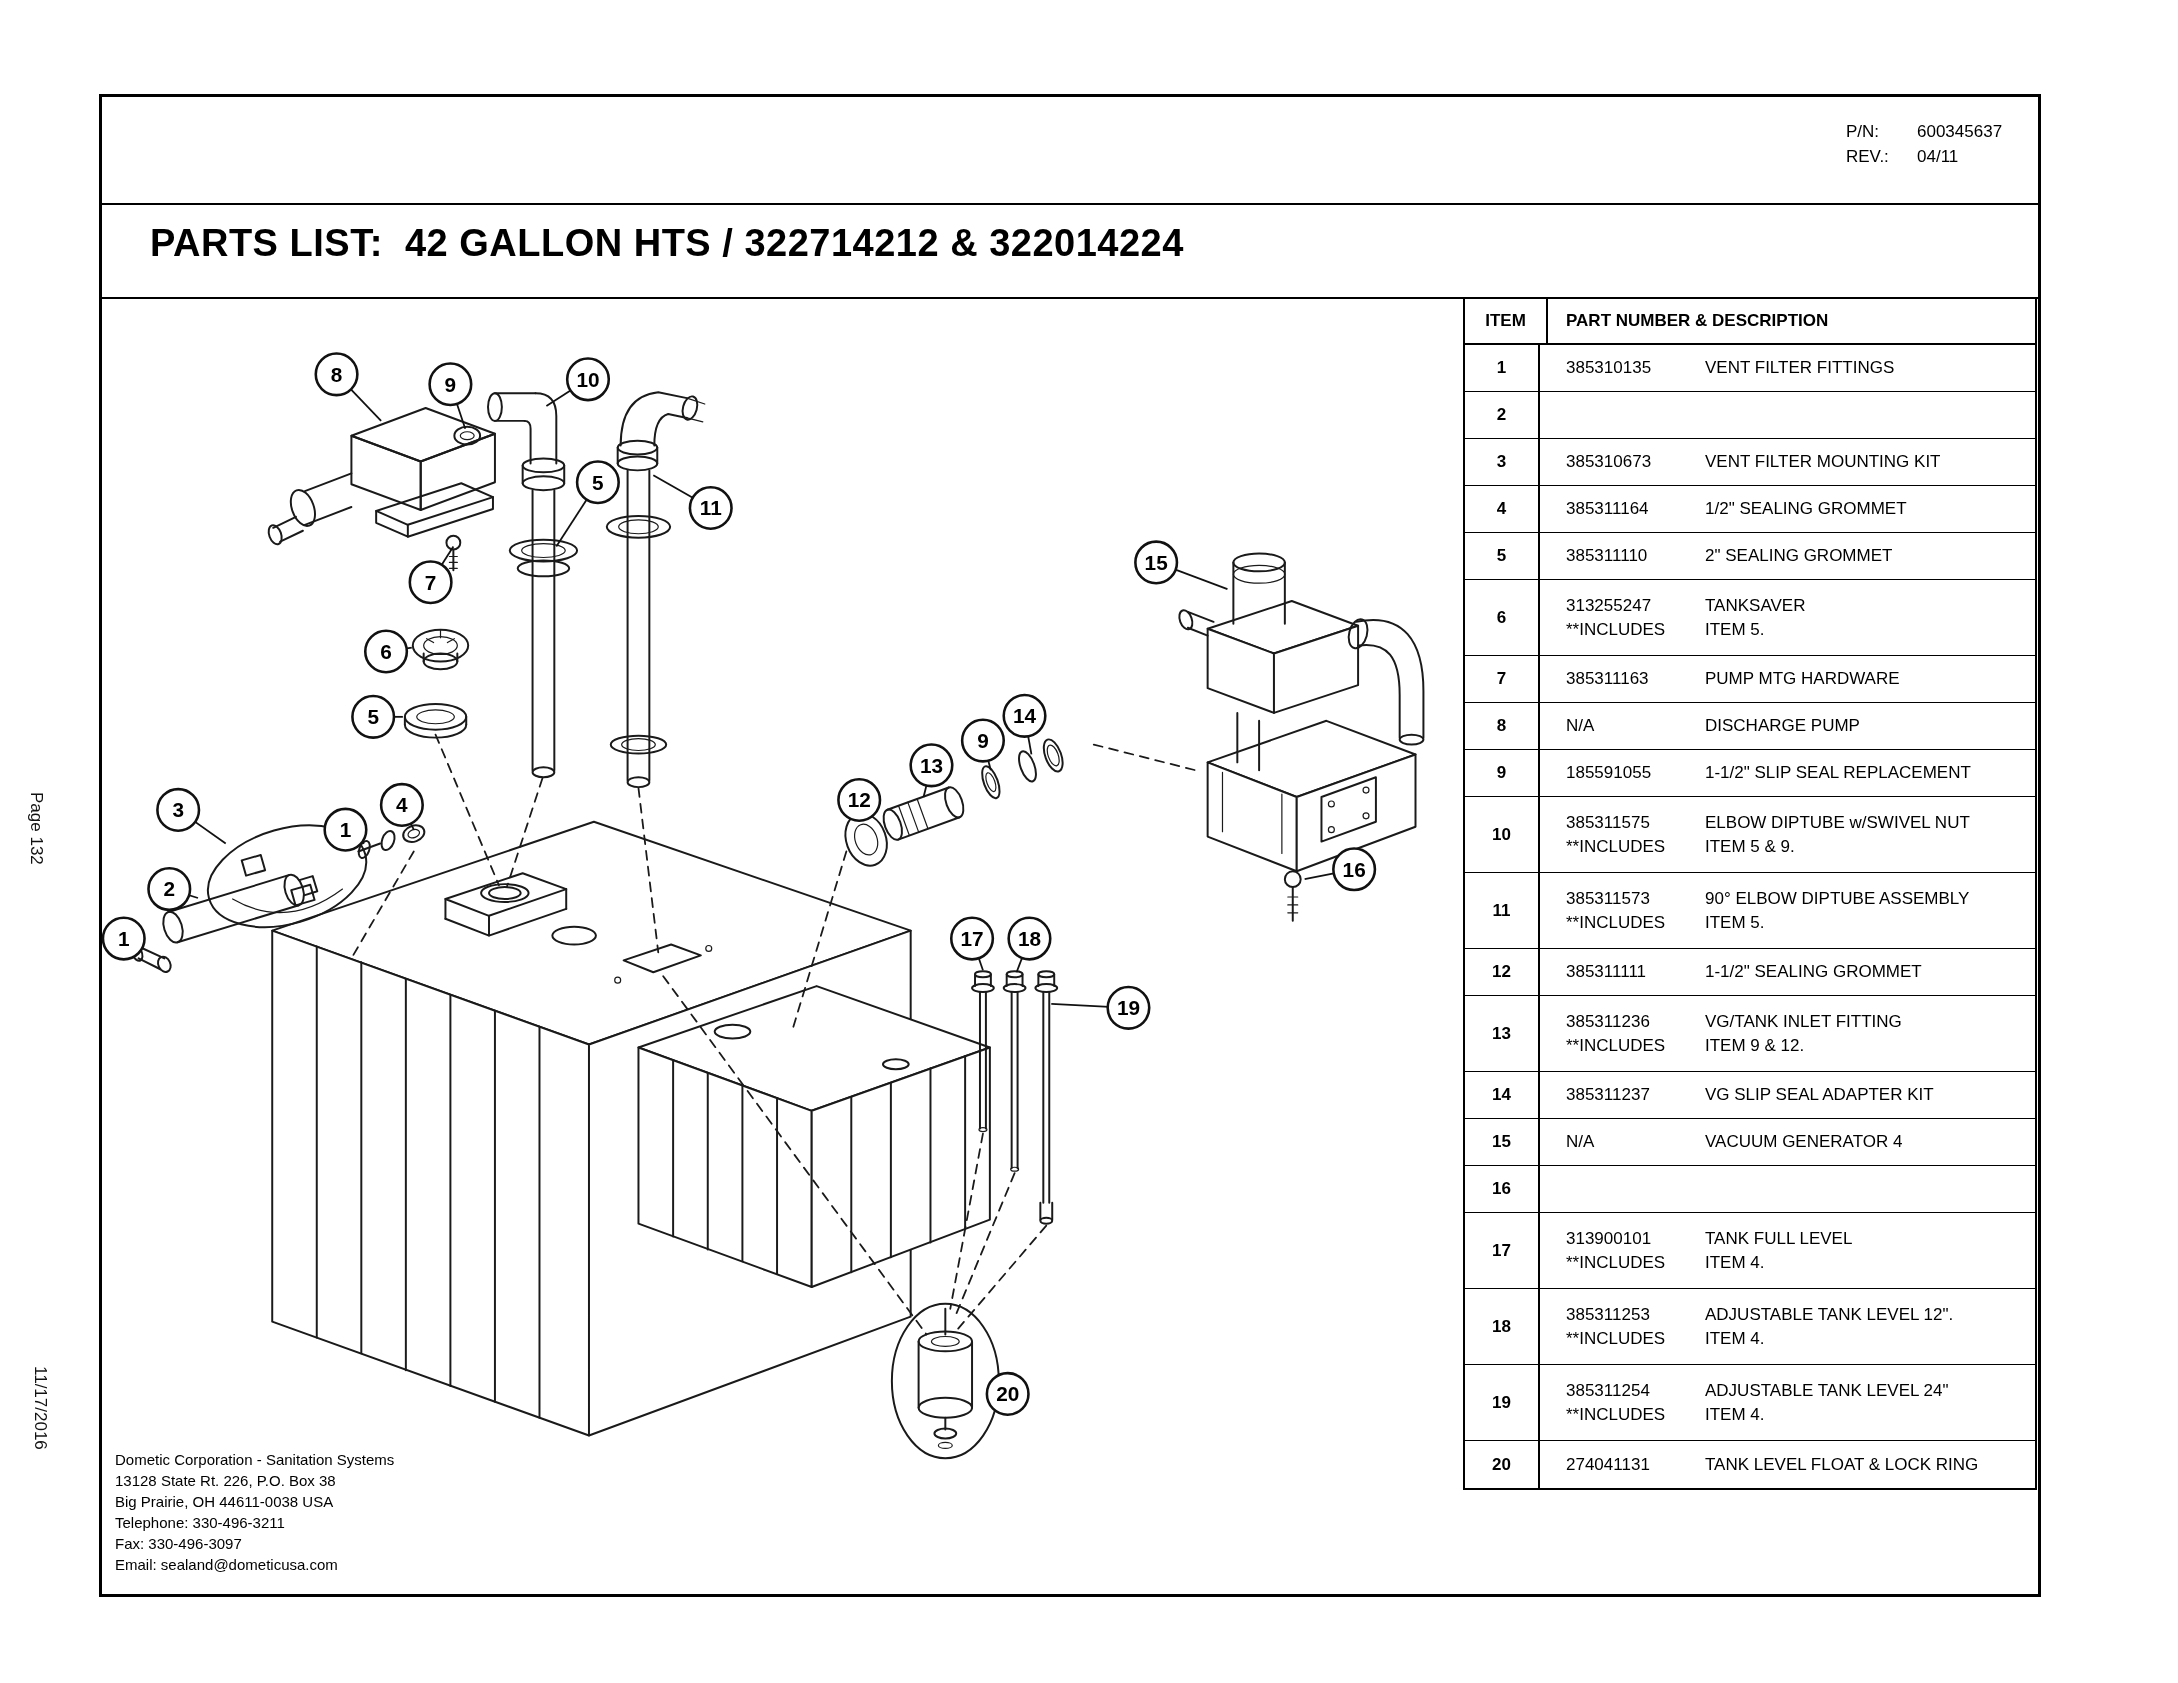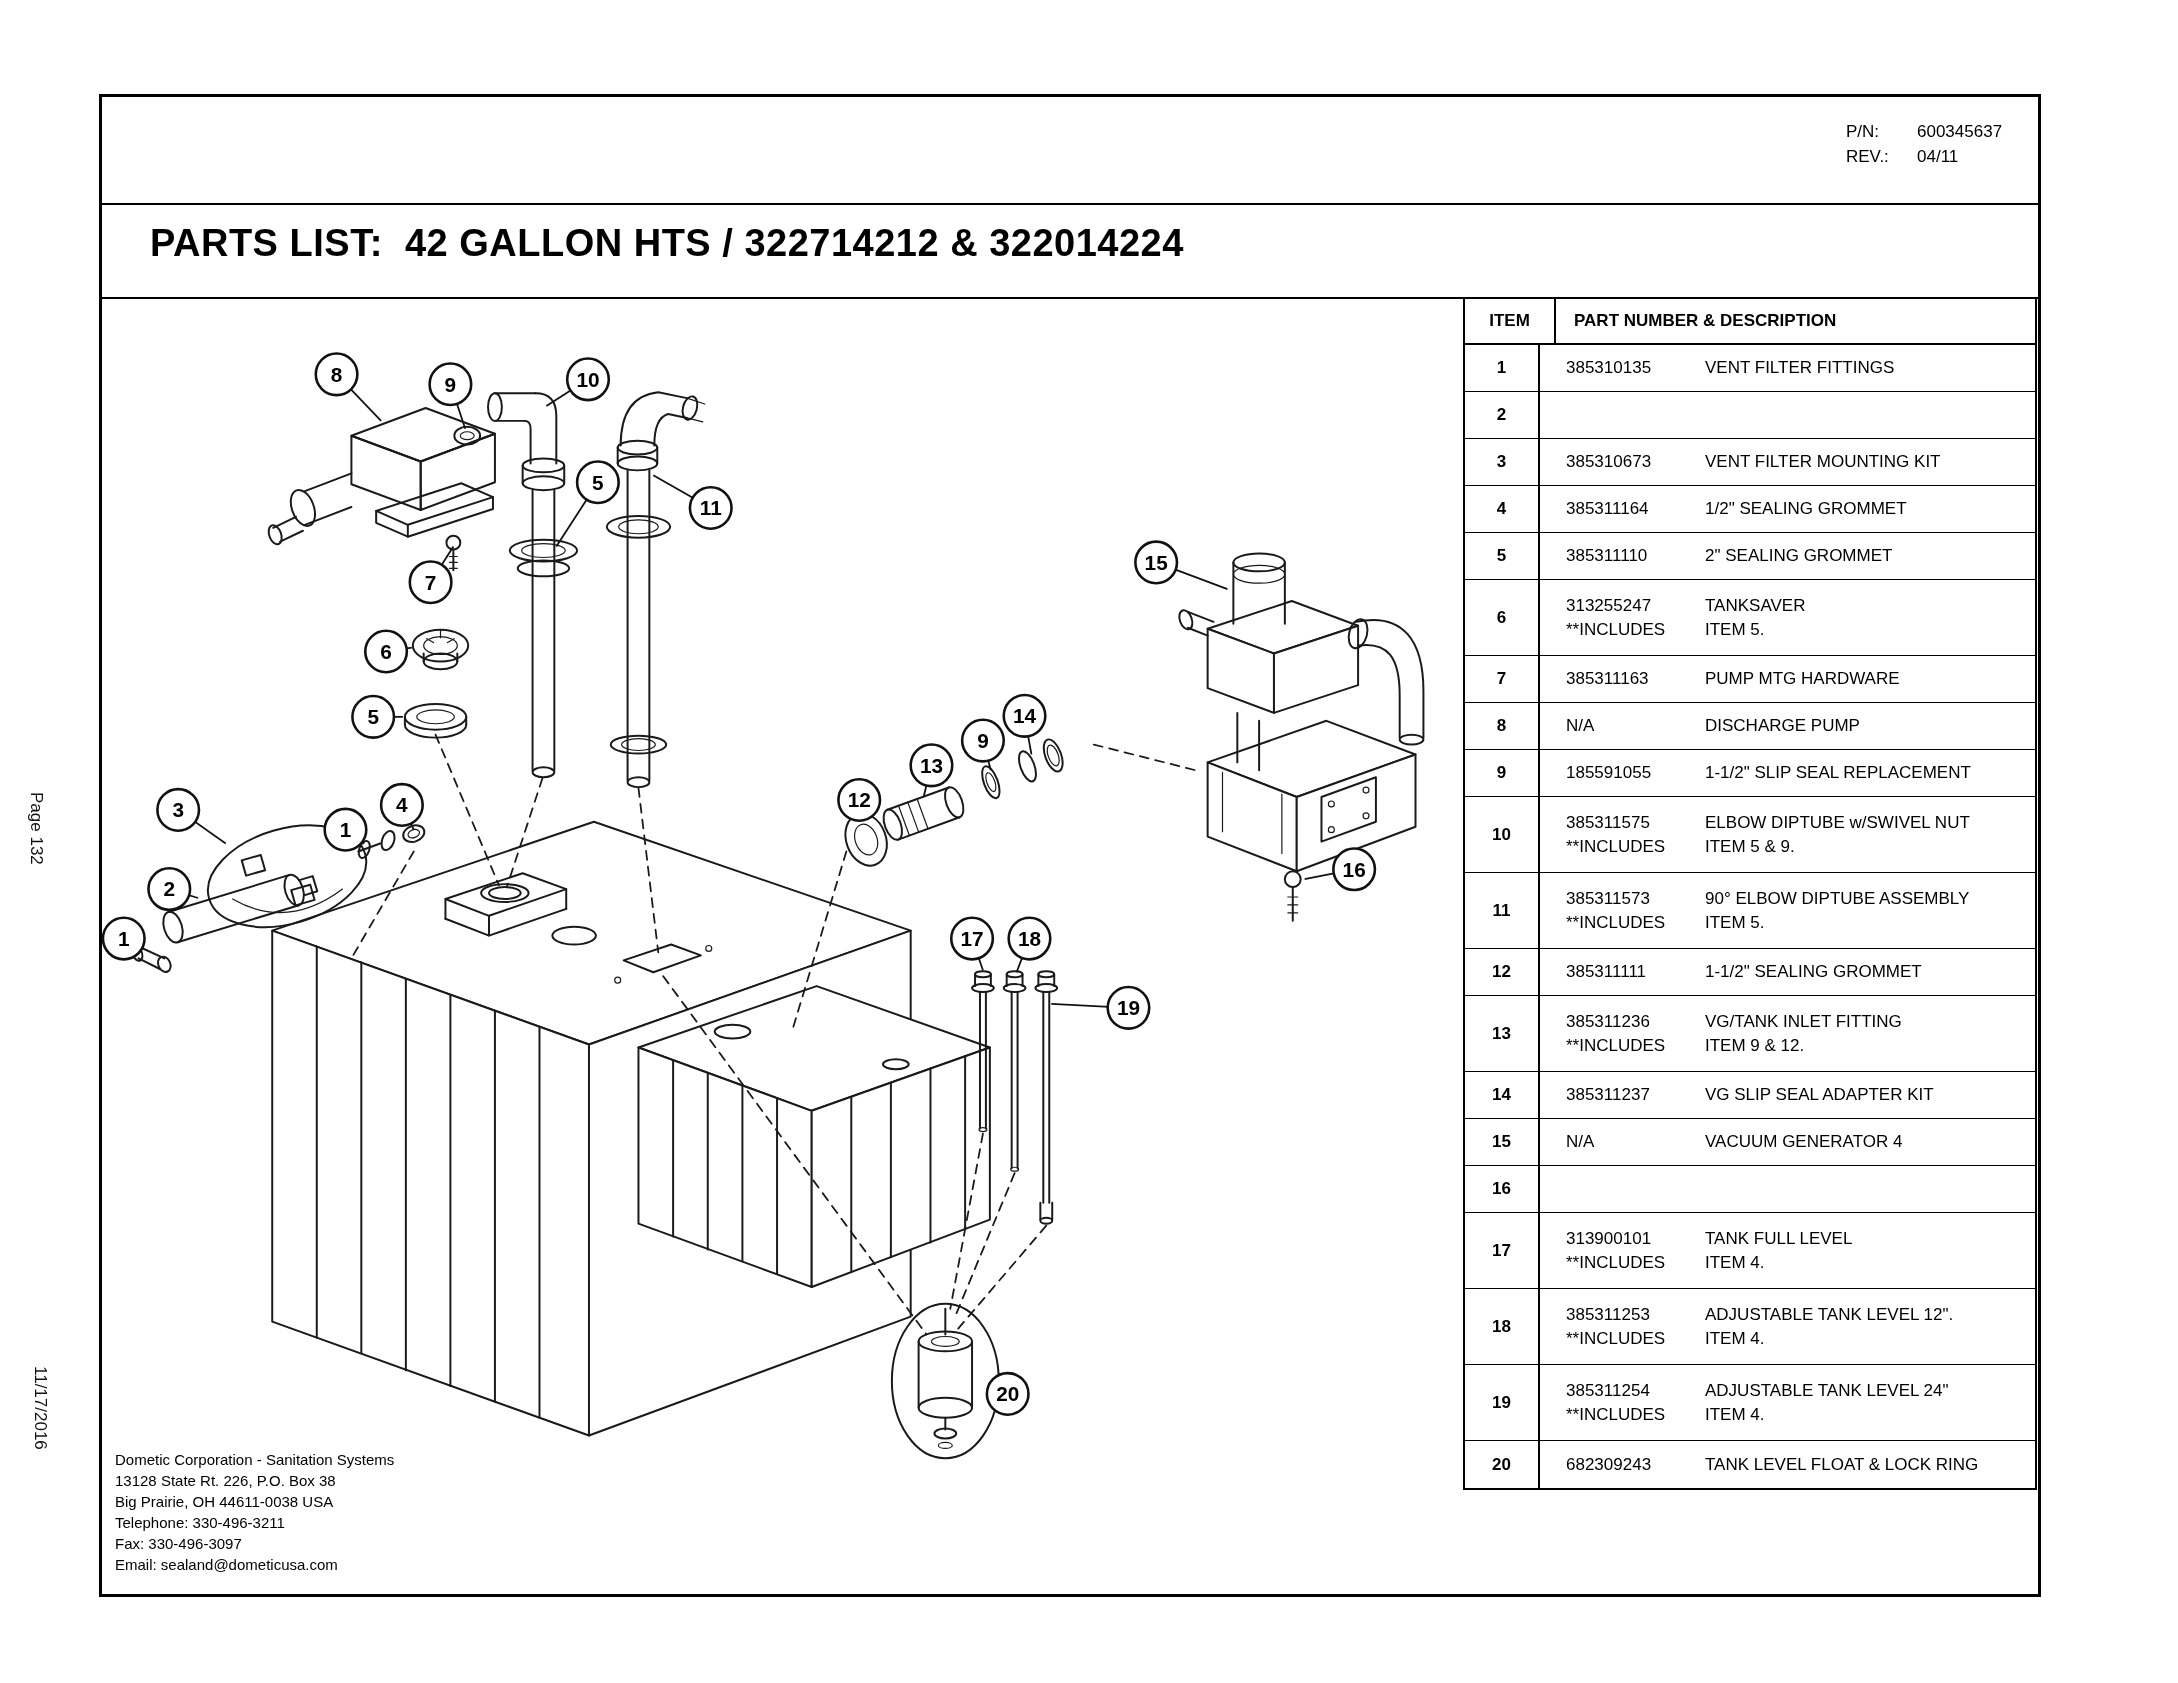--- a/index.html
+++ b/index.html
@@ -22,21 +22,21 @@
                letter-spacing:0.5px; white-space:pre; }
 
   .side-text { position:absolute; writing-mode:vertical-rl; font-size:17px; color:#111; }
   .side-page { left:26px; top:792px; }
   .side-date { left:30px; top:1366px; }
 
   
   .parts-table { position:absolute; left:1463px; top:297px; width:574px;
                  border:2px solid #000; background:#fff; font-size:17px; }
   .thead { display:flex; border-bottom:2px solid #000; height:46px; font-weight:bold; }
-  .th-item { width:91px; flex:none; border-right:2px solid #000;
+  .th-item { width:83px; flex:none; border-right:2px solid #000;
              display:flex; align-items:center; justify-content:center; }
   .th-desc { flex:1; display:flex; align-items:center; padding-left:18px; }
 
   .trow { display:flex; border-bottom:1px solid #000; height:47px; }
   .trow.tall { height:76px; }
   .trow:last-child { border-bottom:none; }
   .c-item { width:75px; flex:none; border-right:2px solid #000; font-weight:bold;
             display:flex; align-items:center; justify-content:center; }
   .c-main { flex:1; padding:4px 6px 4px 26px; display:flex; flex-direction:column;
             justify-content:center; }
@@ -296,21 +296,21 @@
         <span class="t-part note-l">**INCLUDES</span>
         <span class="t-desc note-r">ITEM 4.</span>
       </div>
     </div>
   </div>
 
   <div class="trow">
     <div class="c-item">20</div>
     <div class="c-main">
       <div class="tline">
-        <span class="t-part">682309243</span>
+        <span class="t-part">274041131</span>
         <span class="t-desc">TANK LEVEL FLOAT &amp; LOCK RING</span>
       </div>
 
     </div>
   </div>
 </div>
 </div>
 
 <div class="company">
     <div>Dometic Corporation - Sanitation Systems</div>

